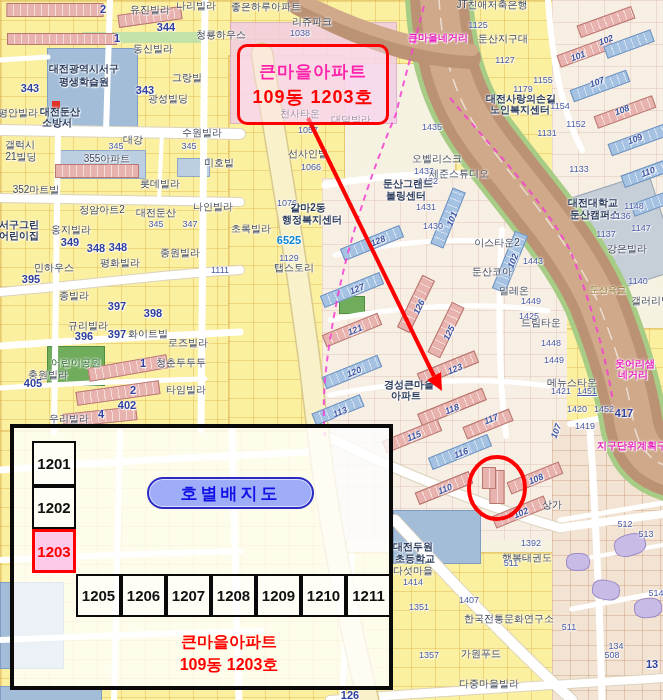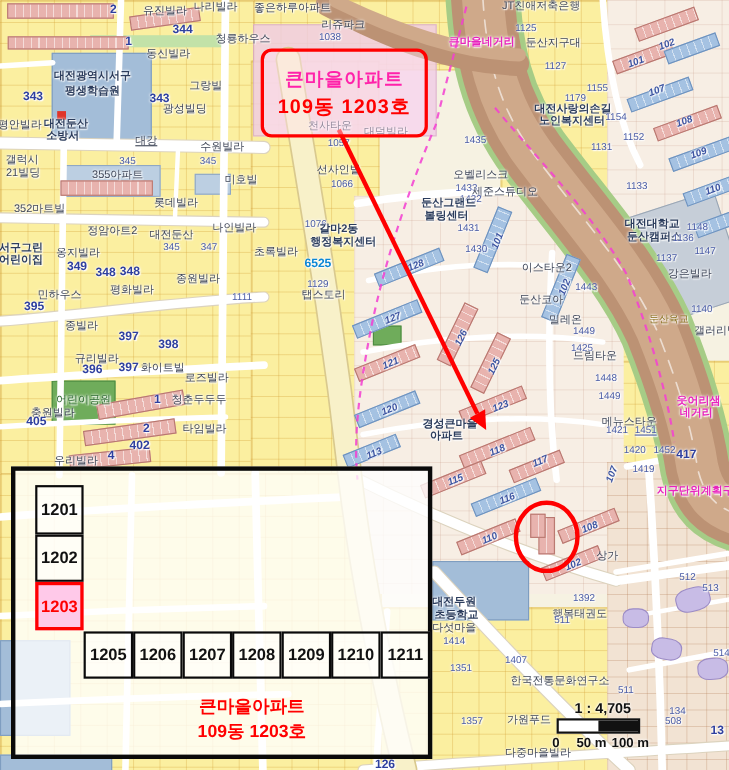--- a/index.html
+++ b/index.html
@@ -207,21 +207,21 @@
       <div class="lbl civic" style="left: 84px; top: 69px;">대전광역시서구</div>
       <div class="lbl civic" style="left: 84px; top: 82px;">평생학습원</div>
       <div class="lbl " style="left: 171px; top: 78px; margin-left: 16px;">그랑빌</div>
       <div class="lbl numb" style="left: 30px; top: 88px;">343</div>
       <div class="lbl numb" style="left: 145px; top: 90px;">343</div>
       <div class="lbl " style="left: 168px; top: 99px;">광성빌딩</div>
       <div class="lbl " style="left: 18px; top: 113px;">평안빌라</div>
       <div class="lbl civic" style="left: 60px; top: 112px;">대전둔산</div>
       <div class="lbl civic" style="left: 57px; top: 123px;">소방서</div>
       <div class="lbl " style="left: 202px; top: 133px;">수원빌라</div>
-      <div class="lbl " style="left: 133px; top: 128px; text-decoration: underline;">대강</div>
+      <div class="lbl " style="left: 133px; top: 140px;">대강</div>
       <div class="lbl " style="left: 20px; top: 145px;">갤럭시</div>
       <div class="lbl " style="left: 21px; top: 157px;">21빌딩</div>
       <div class="lbl num" style="left: 116px; top: 146px;">345</div>
       <div class="lbl num" style="left: 189px; top: 146px;">345</div>
       <div class="lbl " style="left: 107px; top: 159px;">355아파트</div>
       <div class="lbl " style="left: 219px; top: 163px;">미호빌</div>
       <div class="lbl " style="left: 160px; top: 184px;">롯데빌라</div>
       <div class="lbl " style="left: 36px; top: 190px;">352마트빌</div>
       <div class="lbl numb" style="left: 103px; top: 9px;">2</div>
       <div class="lbl numb" style="left: 117px; top: 38px;">1</div>
@@ -398,29 +398,19 @@
         <div class="cell" style="left: 18px; top: 58px; width: 44px; height: 43px;">1202</div>
         <div class="cell hl" style="left: 18px; top: 101px; width: 44px; height: 44px;">1203</div>
         <div class="cell" style="left: 62px; top: 146px; width: 45px; height: 43px;">1205</div>
         <div class="cell" style="left: 107px; top: 146px; width: 45px; height: 43px;">1206</div>
         <div class="cell" style="left: 152px; top: 146px; width: 45px; height: 43px;">1207</div>
         <div class="cell" style="left: 197px; top: 146px; width: 45px; height: 43px;">1208</div>
         <div class="cell" style="left: 242px; top: 146px; width: 45px; height: 43px;">1209</div>
         <div class="cell" style="left: 287px; top: 146px; width: 45px; height: 43px;">1210</div>
         <div class="cell" style="left: 332px; top: 146px; width: 45px; height: 43px;">1211</div>
       </div>
+    <div class="pill">호별배지도</div>
     <div class="cap cap1">큰마을아파트</div>
     <div class="cap cap2">109동 1203호</div>
   </div>
 
-  <div class="scalebar">
-    <div class="ratio">1 : 4,705</div>
-    <div class="sbar">
-        <div class="half"></div>
-      </div>
-    <div class="sticks">
-      <span class="t0">0</span>
-      <span class="t50">50 m</span>
-      <span class="t100">100 m</span>
-    </div>
-  </div>
 
 </div>
 
 </body></html>

